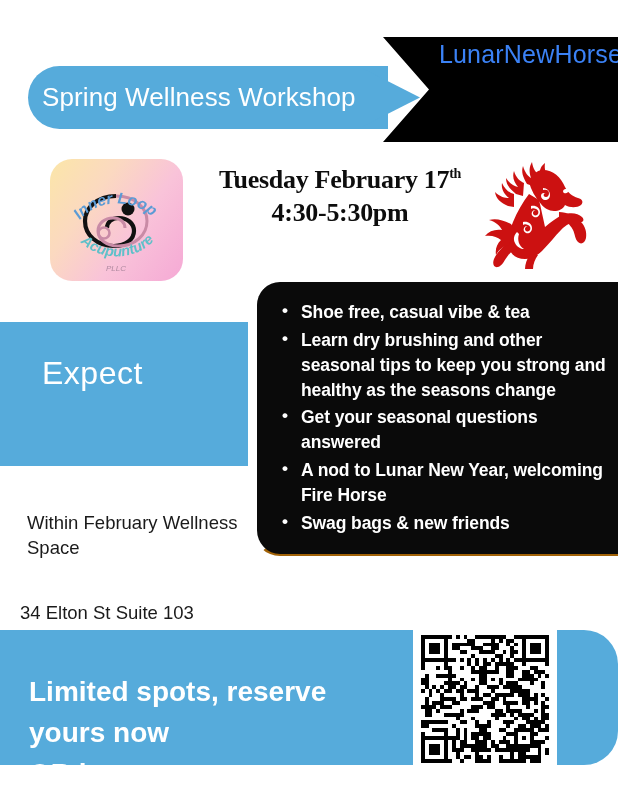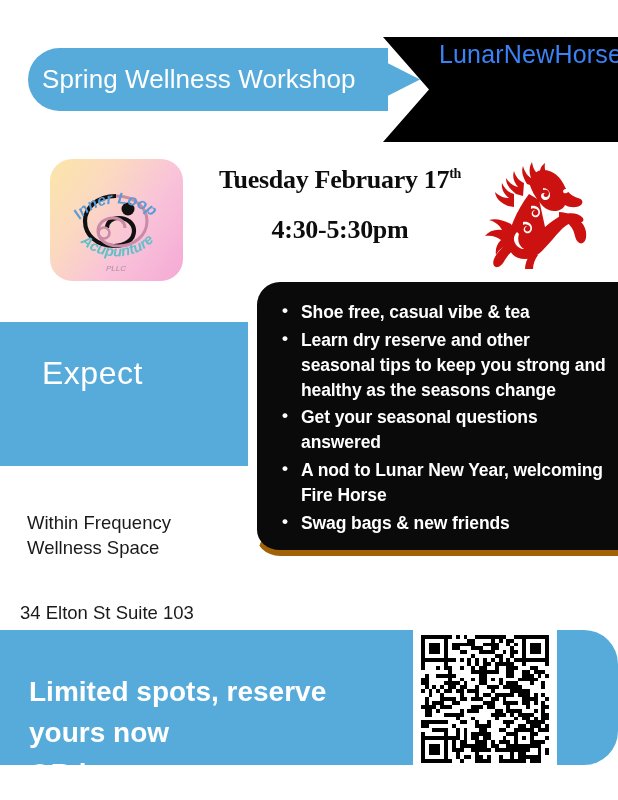--- a/index.html
+++ b/index.html
@@ -45,21 +45,21 @@
     color: #3b82f6;
     font-size: 25px;
     line-height: 1.36;
     font-weight: 400;
     letter-spacing: 0.2px;
   }
 
   #spring-arrow {
     position: absolute;
     left: 28px;
-    top: 48px;
+    top: 66px;
     width: 392px;
     height: 63px;
     z-index: 3;
     text-decoration: underline;
   }
   #spring-arrow .arrow-body {
     position: absolute;
     left: 0;
     top: 0;
     width: 360px;
@@ -119,21 +119,21 @@
     font-size: 26px;
     letter-spacing: -0.3px;
     white-space: nowrap;
   }
   #date-line sup {
     font-size: 14px;
     vertical-align: super;
   }
   #time-line {
     font-size: 26px;
-    margin-top: 20px;
+    margin-top: 3px;
     letter-spacing: -0.3px;
   }
 
   
   #horse {
     position: absolute;
     left: 483px;
     top: 160px;
     width: 116px;
     height: 110px;
@@ -165,21 +165,21 @@
   #bullets-panel {
     position: absolute;
     left: 254px;
     top: 279px;
     width: 364px;
     height: 277px;
     background: #0a0a0a;
     border-radius: 26px 0 0 26px;
     border-top: 3px solid #ffffff;
     border-left: 3px solid #ffffff;
-    border-bottom: 6px solid #a16207;
+    border-bottom: 2px solid #a16207;
     box-sizing: border-box;
     z-index: 4;
   }
   #bullets-list {
     margin: 0;
     padding: 18px 10px 0 44px;
     list-style: none;
     color: #ffffff;
     font-size: 17.5px;
     line-height: 1.42;
@@ -351,28 +351,28 @@
       </g>
     </svg>
   </div>
 
   <div id="expect-band"></div>
   <div id="expect-label">Expect</div>
 
   <div id="bullets-panel">
     <ul id="bullets-list">
       <li>Shoe free, casual vibe &amp; tea</li>
-      <li>Learn dry reserve and other seasonal tips to keep you strong and healthy as the seasons change</li>
+      <li>Learn dry brushing and other seasonal tips to keep you strong and healthy as the seasons change</li>
       <li>Get your seasonal questions answered</li>
       <li>A nod to Lunar New Year, welcoming Fire Horse</li>
       <li>Swag bags &amp; new friends</li>
     </ul>
   </div>
 
-  <div id="venue">Within Frequency Wellness Space</div>
+  <div id="venue">Within February Wellness Space</div>
   <div id="address">34 Elton St Suite 103</div>
 
   <div id="cta-banner"></div>
   <div id="cta-text">
     <div>Limited spots, reserve yours now</div>
     <div>QR keep or innerloopacu.com</div>
   </div>
 
   <div id="qr-code">
     <svg width="144" height="144" viewBox="0 0 37 37" shape-rendering="crispEdges" xmlns="http://www.w3.org/2000/svg">

